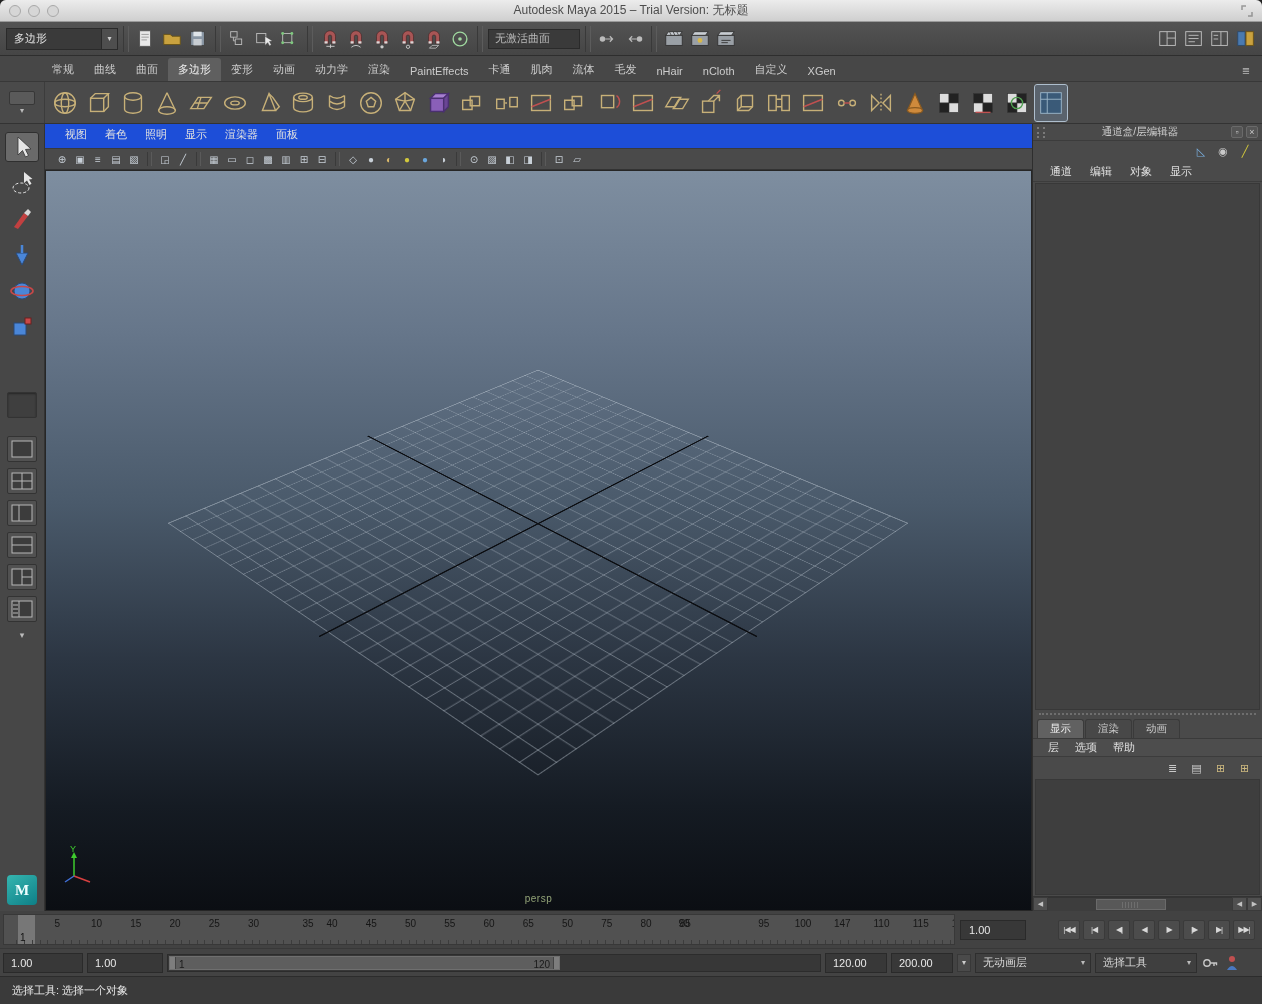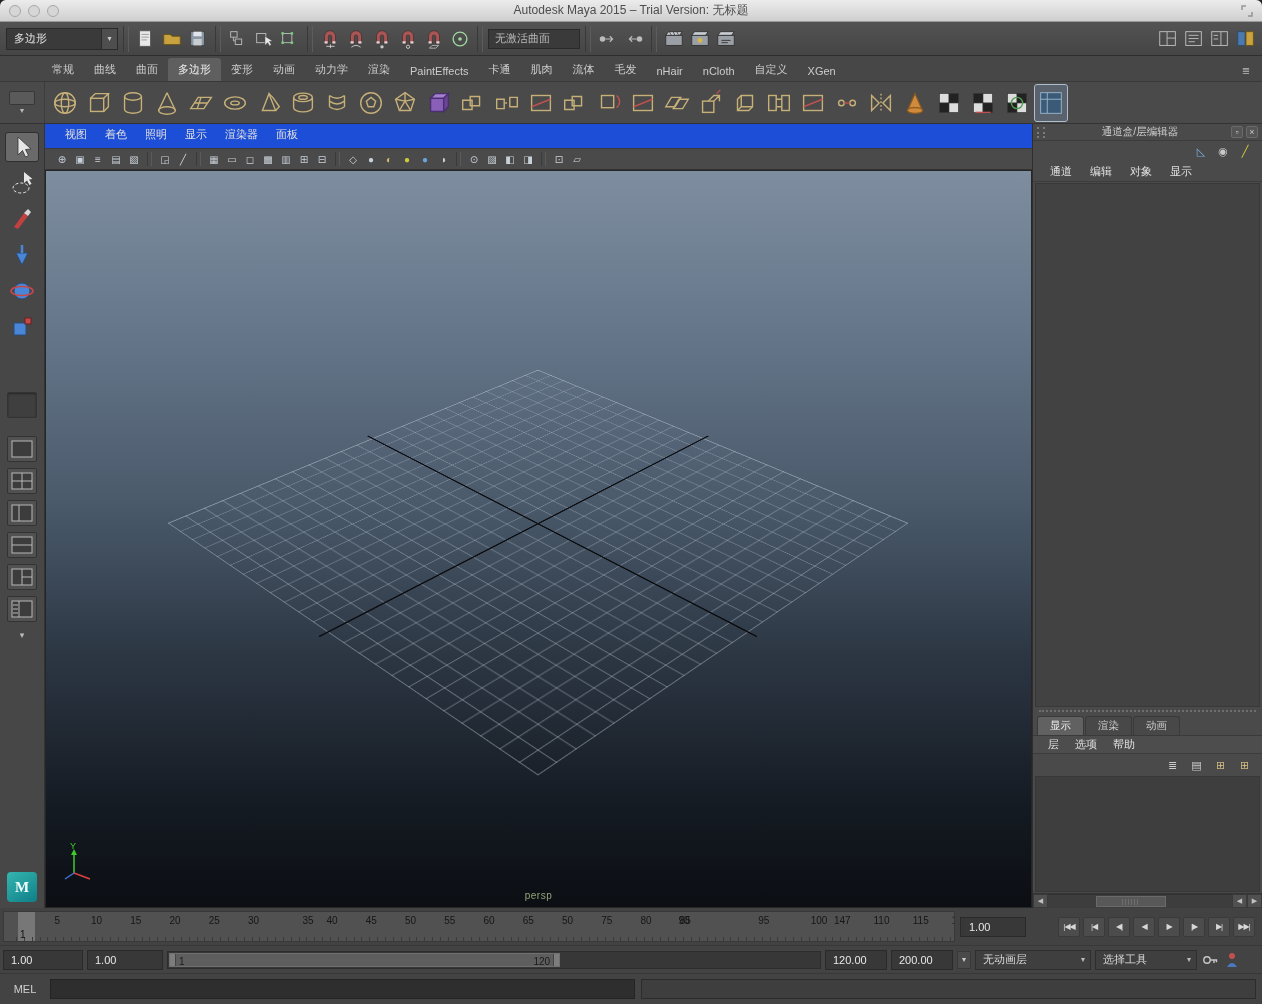--- a/index.html
+++ b/index.html
@@ -940,21 +940,21 @@
         <span class="tick" style="left: 406.5px;">50</span>
         <span class="tick" style="left: 445.75px; text-align: center;">55</span>
         <span class="tick" style="left: 485px;">60</span>
         <span class="tick" style="left: 524.25px;">65</span>
         <span class="tick" style="left: 563.5px;">50</span>
         <span class="tick" style="left: 602.75px;">75</span>
         <span class="tick" style="left: 642px;">80</span>
         <span class="tick" style="left: 681.25px;">85</span>
         <span class="tick" style="left: 680px;">90</span>
         <span class="tick" style="left: 759.75px;">95</span>
-        <span class="tick" style="left: 799px; margin-left: 16px;">100</span>
+        <span class="tick" style="left: 799px;">100</span>
         <span class="tick" style="left: 838.25px;">147</span>
         <span class="tick" style="left: 877.5px;">110</span>
         <span class="tick" style="left: 916.75px;">115</span>
         <span class="tick" style="left: 956px;">120</span>
       </div>
     <div class="ctfield">
       <span>1.00</span>
     </div>
     <div class="playback" id="playback">
         <div class="pbtn">|◀◀</div>
@@ -1003,19 +1003,17 @@
         </svg>
     </div>
     <div class="rico">
       <svg width="18" height="18" viewBox="0 0 18 18">
           <circle cx="9" cy="5" r="3" fill="#c05050"></circle>
           <path d="M4,16 q5,-8 10,0 z" fill="#4a78c0"></path>
         </svg>
     </div>
   </div>
 
-  <div class="cmd-row">
-    <div class="mel-label">MEL</div>
-    <input class="mel-input" value="" style="">
-    <div class="cmd-out"></div>
+
+  <div class="help-row">
+    <span>选择工具: 选择一个对象</span>
   </div>
-
 </div>
 
 </body></html>

